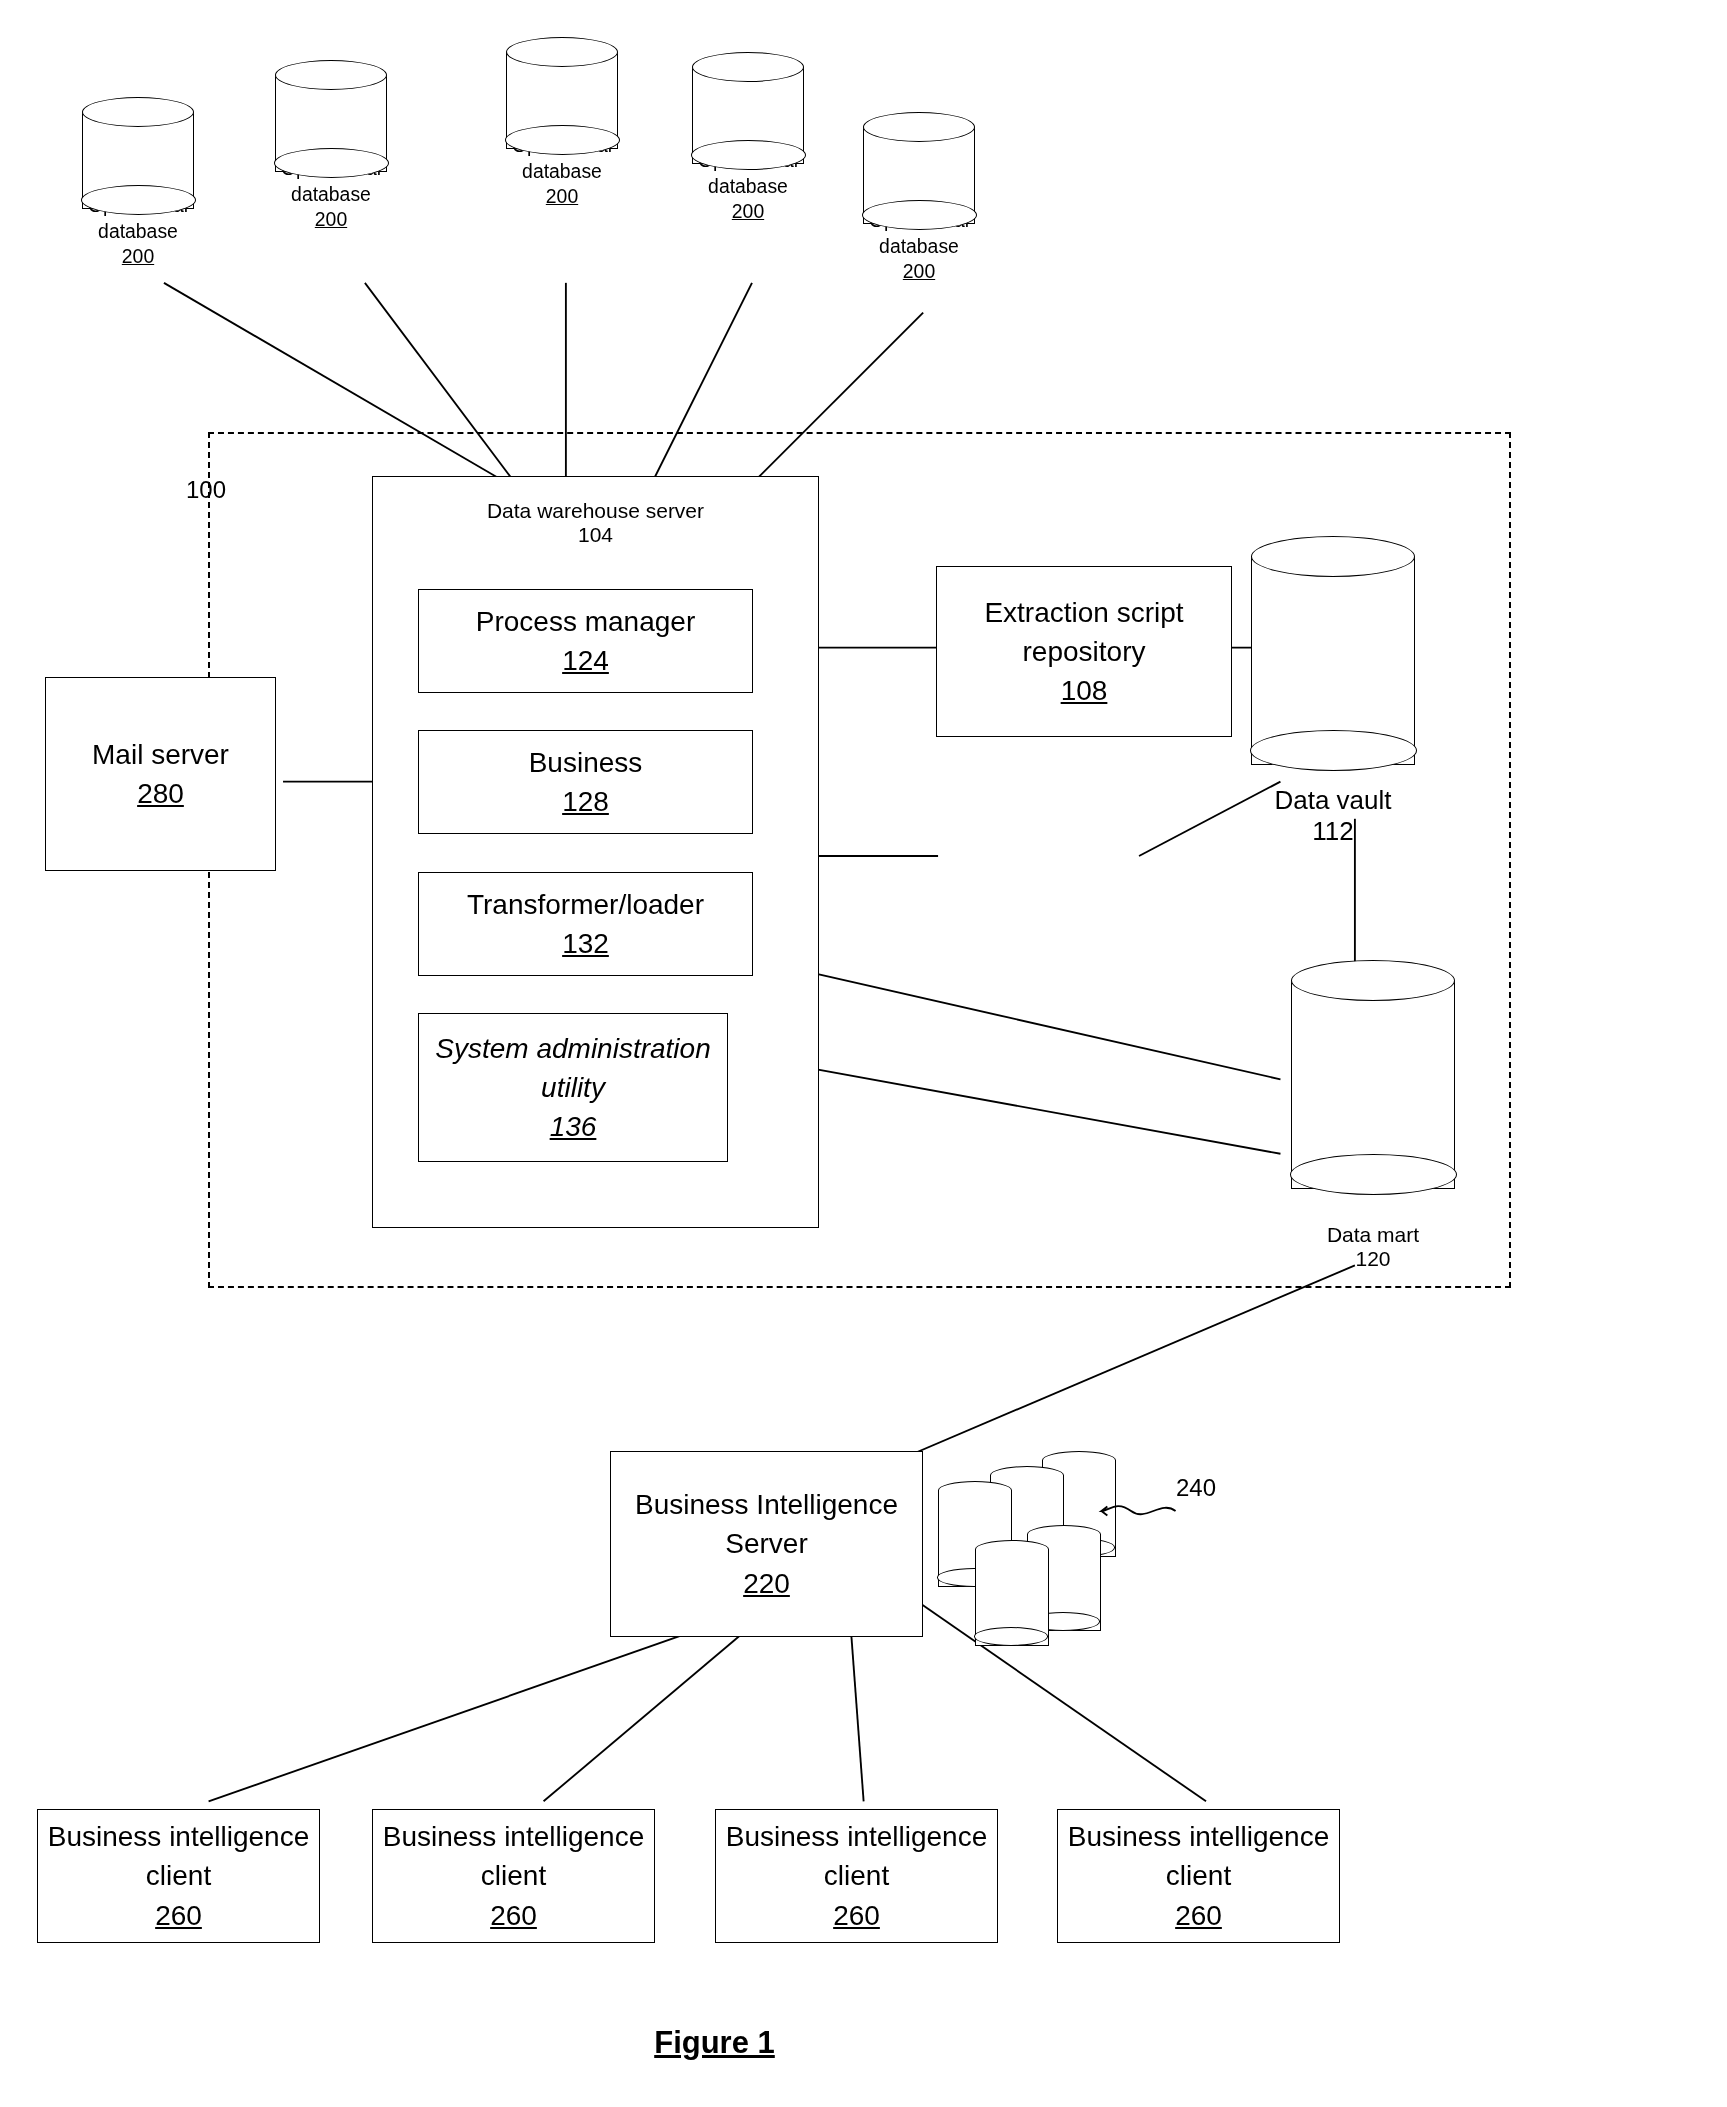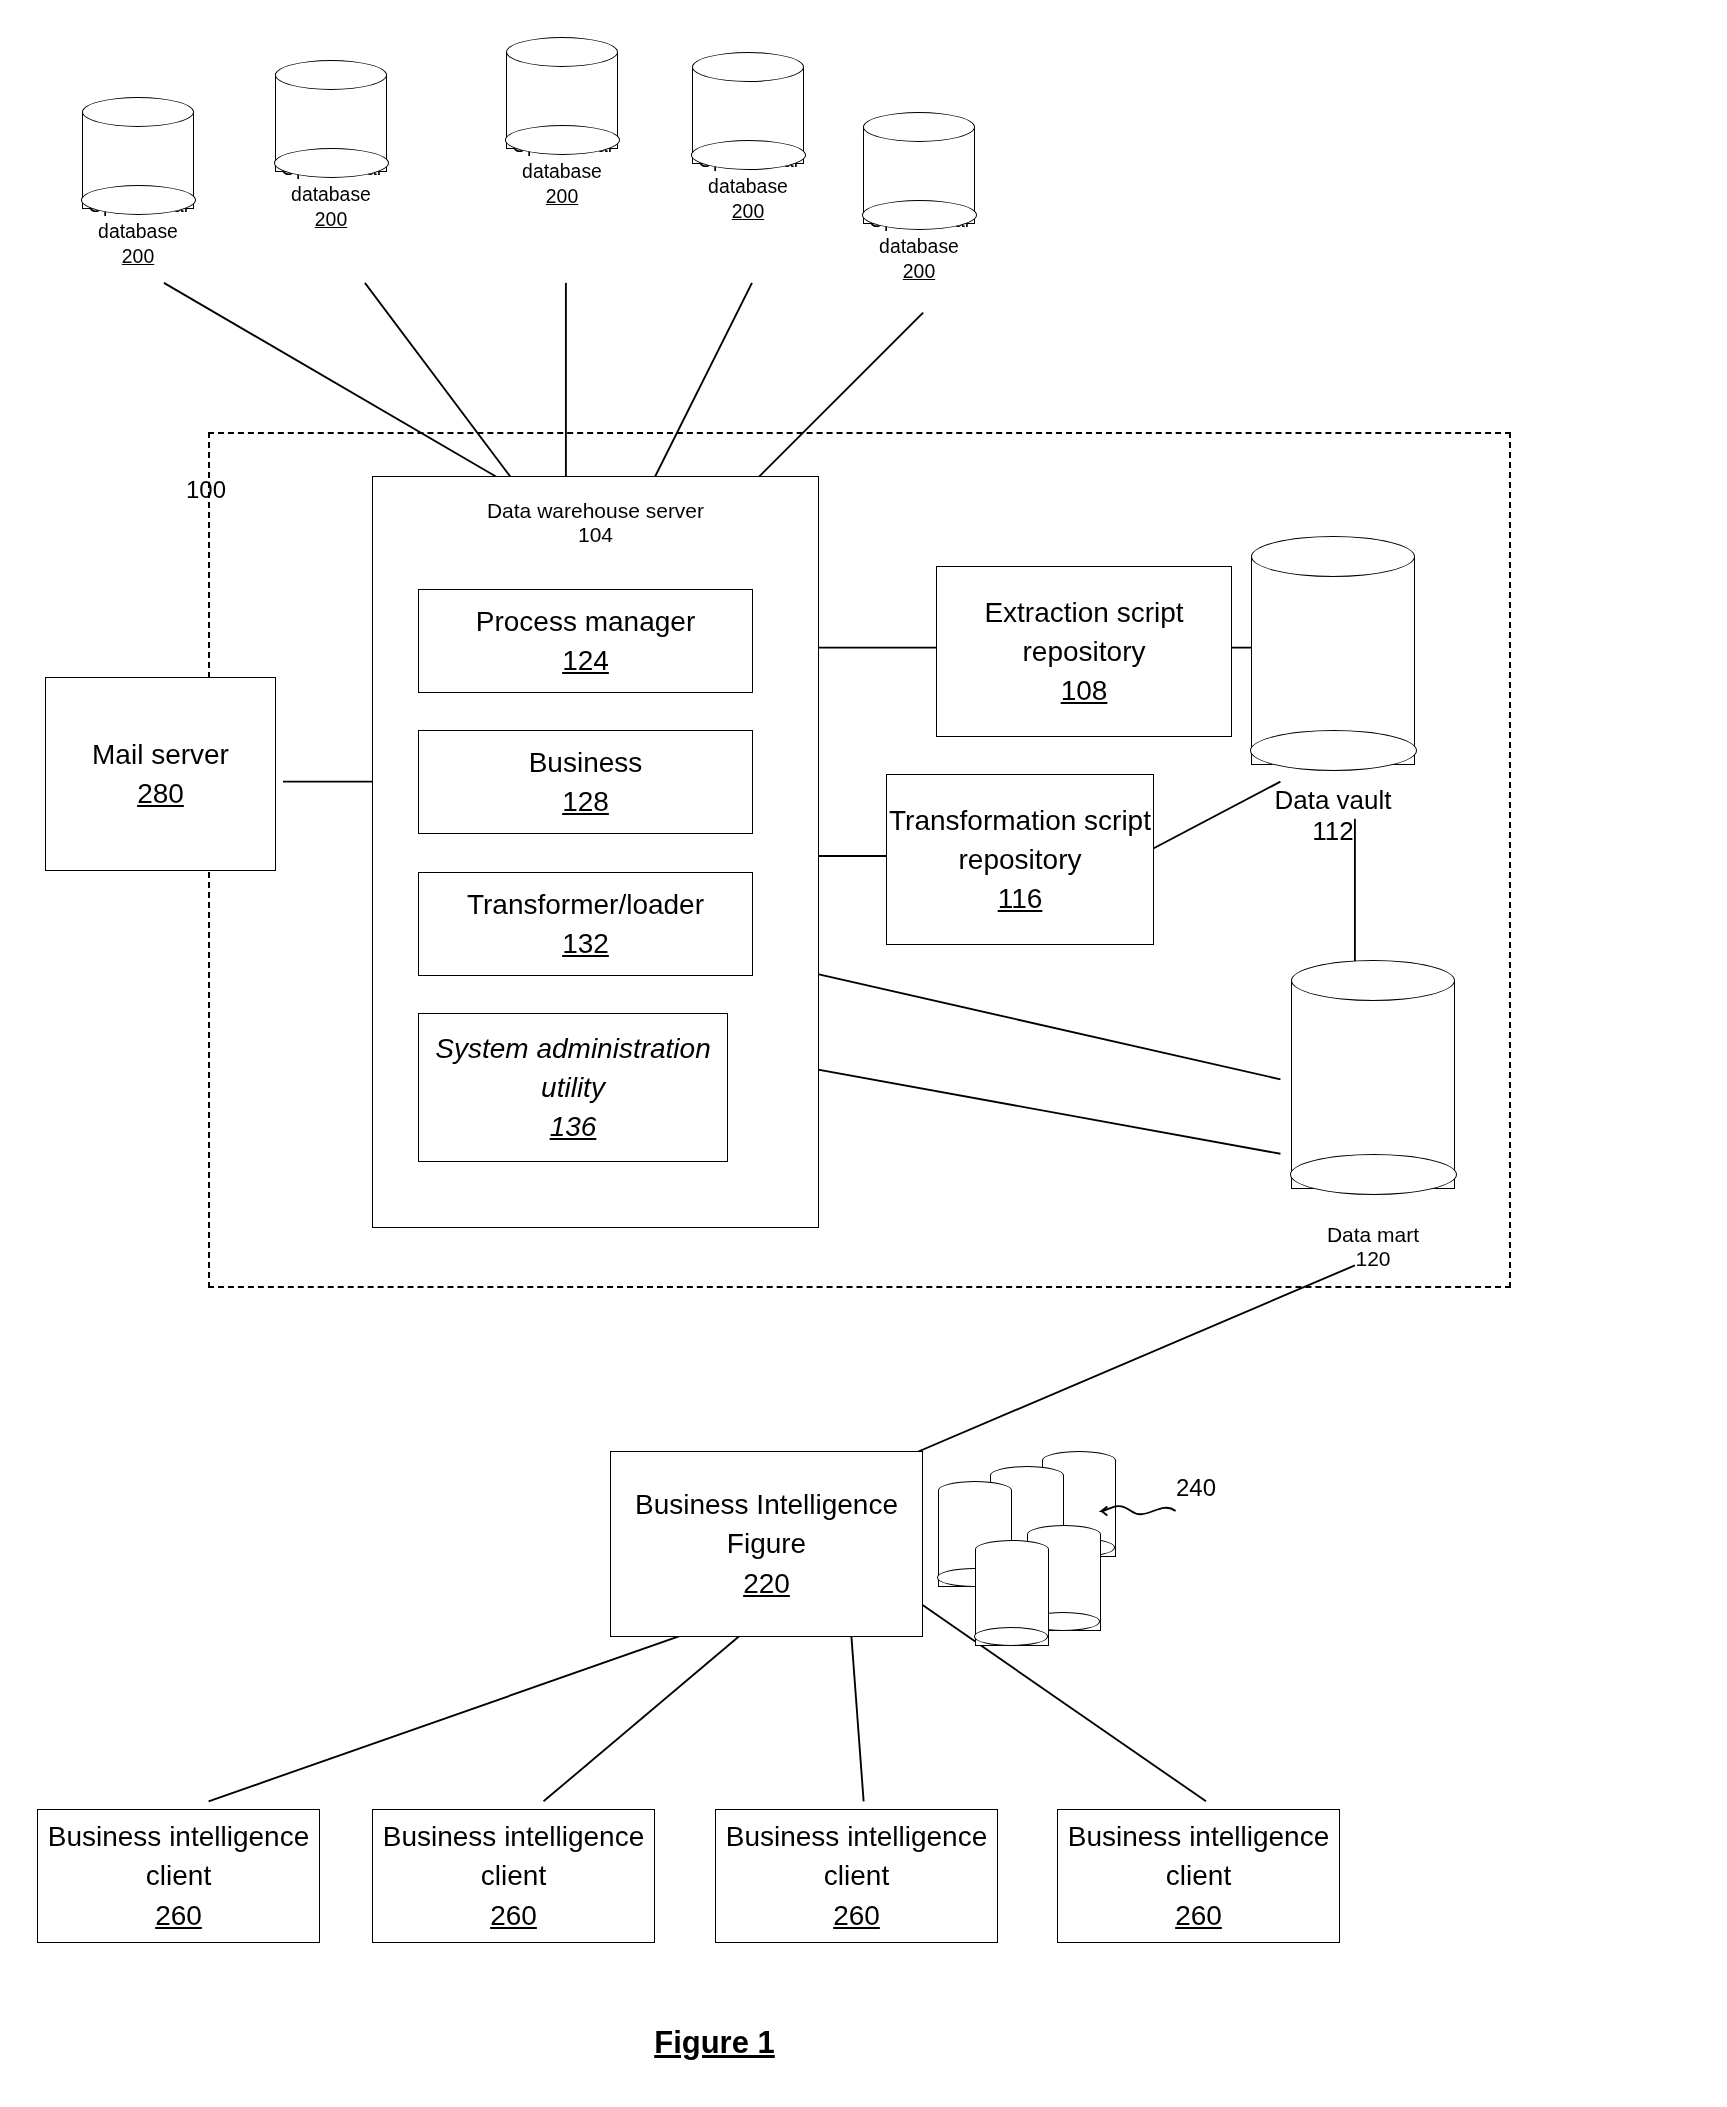--- a/index.html
+++ b/index.html
@@ -280,26 +280,20 @@
     </div>
   </div>
 
   <div class="box" style="left:936px; top:566px; width:296px; height:171px;">
     <div class="box-label">
       <div>Extraction script repository</div>
       <div class="underline">108</div>
     </div>
   </div>
 
-  <div class="box" style="left:886px; top:774px; width:268px; height:171px;">
-    <div class="box-label">
-      <div>Transformation script repository</div>
-      <div class="underline">116</div>
-    </div>
-  </div>
 
   <div class="cylinder" style="left:1251px; top:536px;">
     <div class="cyl-top" style="width:164px; height:41px;"></div>
     <div class="cyl-body" style="width:164px; height:208px; margin-top:-20px;">
       <div class="cyl-bottom-ellipse" style="width:167px; height:41px;"></div>
     </div>
     <div style="position:absolute; bottom:-82px; width:164px; text-align:center; font-size:26px;">
       <div>Data vault</div>
       <div class="underline">112</div>
     </div>
@@ -311,21 +305,21 @@
       <div class="cyl-bottom-ellipse" style="width:167px; height:41px;"></div>
     </div>
     <div style="position:absolute; bottom:-82px; width:164px; text-align:center; font-size:21px;">
       <div>Data mart</div>
       <div class="underline">120</div>
     </div>
   </div>
 
   <div class="box" style="left:610px; top:1451px; width:313px; height:186px;">
     <div class="box-label">
-      <div>Business Intelligence Figure</div>
+      <div>Business Intelligence Server</div>
       <div class="underline">220</div>
     </div>
   </div>
 
   <div class="multi-cyl" style="left:938px; top:1451px; width:208px; height:194px;">
 
     <div style="position:absolute; left:104px; top:0px;">
       <div class="mini-cyl-top" style="width:74px; height:18.6px; left:0; top:0; position:absolute;"></div>
       <div style="position:absolute; top:9px; left:0; width:74px; height:97px; border-left:1.5px solid #000; border-right:1.5px solid #000; border-bottom:1.5px solid #000; background:#fff;"></div>
       <div class="mini-cyl-be" style="position:absolute; width:74px; height:18.6px; top:87px; left:-0.7px;"></div>

